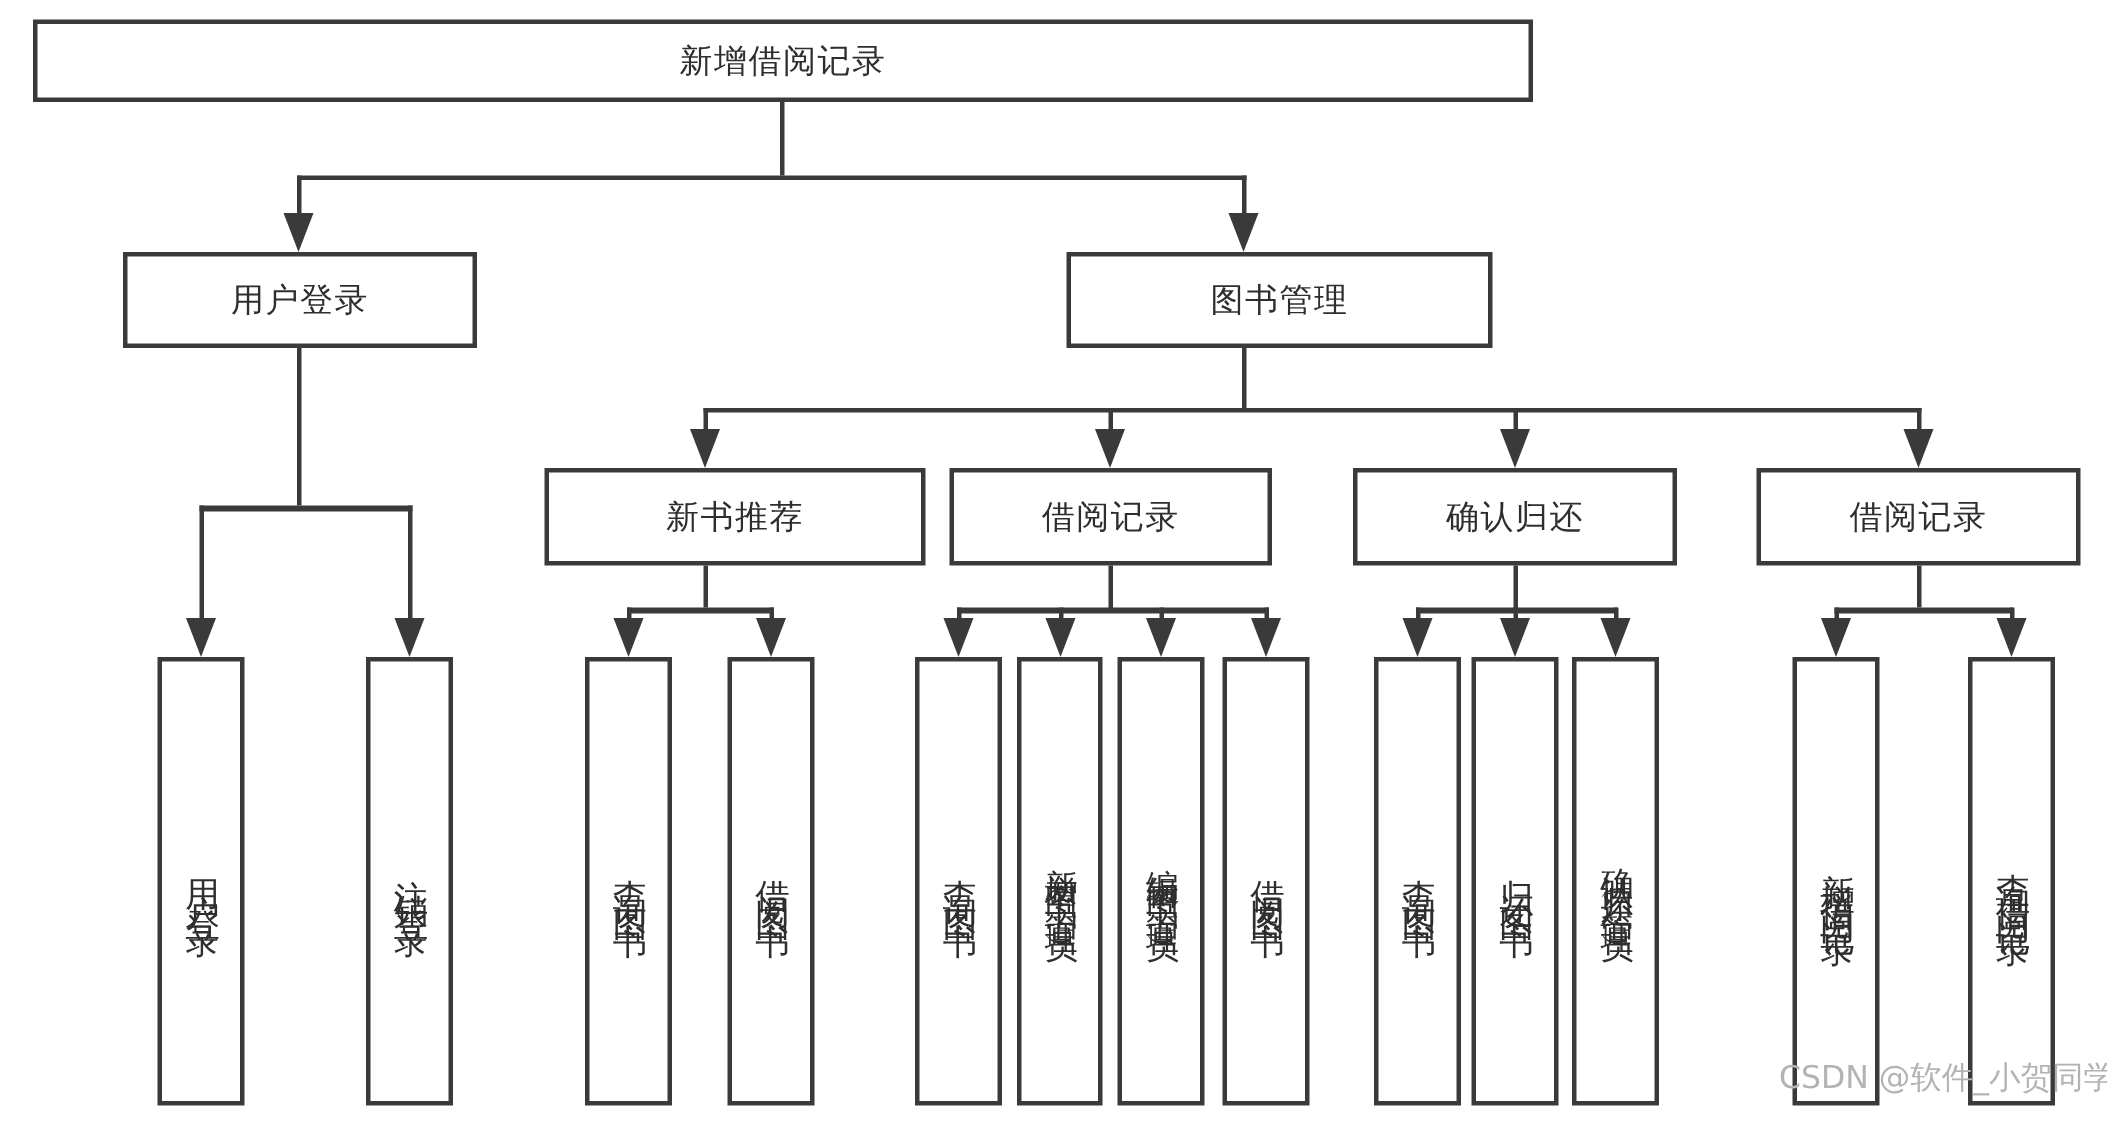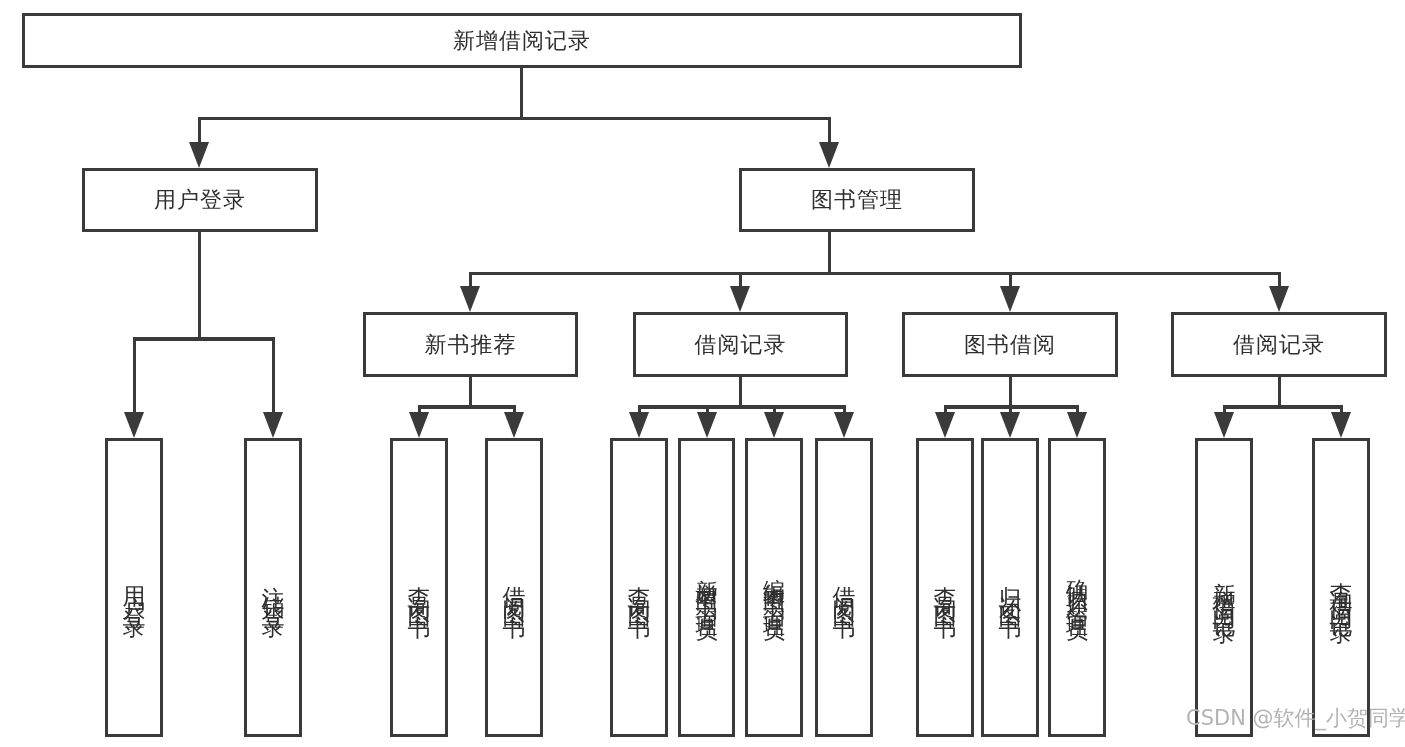--- a/index.html
+++ b/index.html
@@ -60,27 +60,27 @@
 </style>
 </head>
 <body>
 
 <div class="canvas">
 
   <div class="box" style="left:22px;top:13px;width:1000px;height:55px;">新增借阅记录</div>
 
   <div class="box" style="left:82px;top:168px;width:236px;height:64px;">用户登录</div>
 
-  <div class="box" style="left:711px;top:168px;width:236px;height:64px;margin-left:28px;">图书管理</div>
+  <div class="box" style="left:711px;top:168px;width:284px;height:64px;">图书管理</div>
 
-  <div class="box" style="left:363px;top:312px;width:215px;height:65px;">新书推荐</div>
+  <div class="box" style="left:363px;top:312px;width:254px;height:65px;">新书推荐</div>
 
   <div class="box" style="left:633px;top:312px;width:215px;height:65px;">借阅记录</div>
 
-  <div class="box" style="left:902px;top:312px;width:216px;height:65px;">图书借阅</div>
+  <div class="box" style="left:902px;top:312px;width:216px;height:65px;">确认归还</div>
 
   <div class="box" style="left:1171px;top:312px;width:216px;height:65px;">借阅记录</div>
 
   <div class="vbox" style="left:105px;top:438px;width:58px;height:299px;">
     <span class="vtext">用户登录</span>
   </div>
   <div class="vbox" style="left:244px;top:438px;width:58px;height:299px;">
     <span class="vtext">注销登录</span>
   </div>
 

